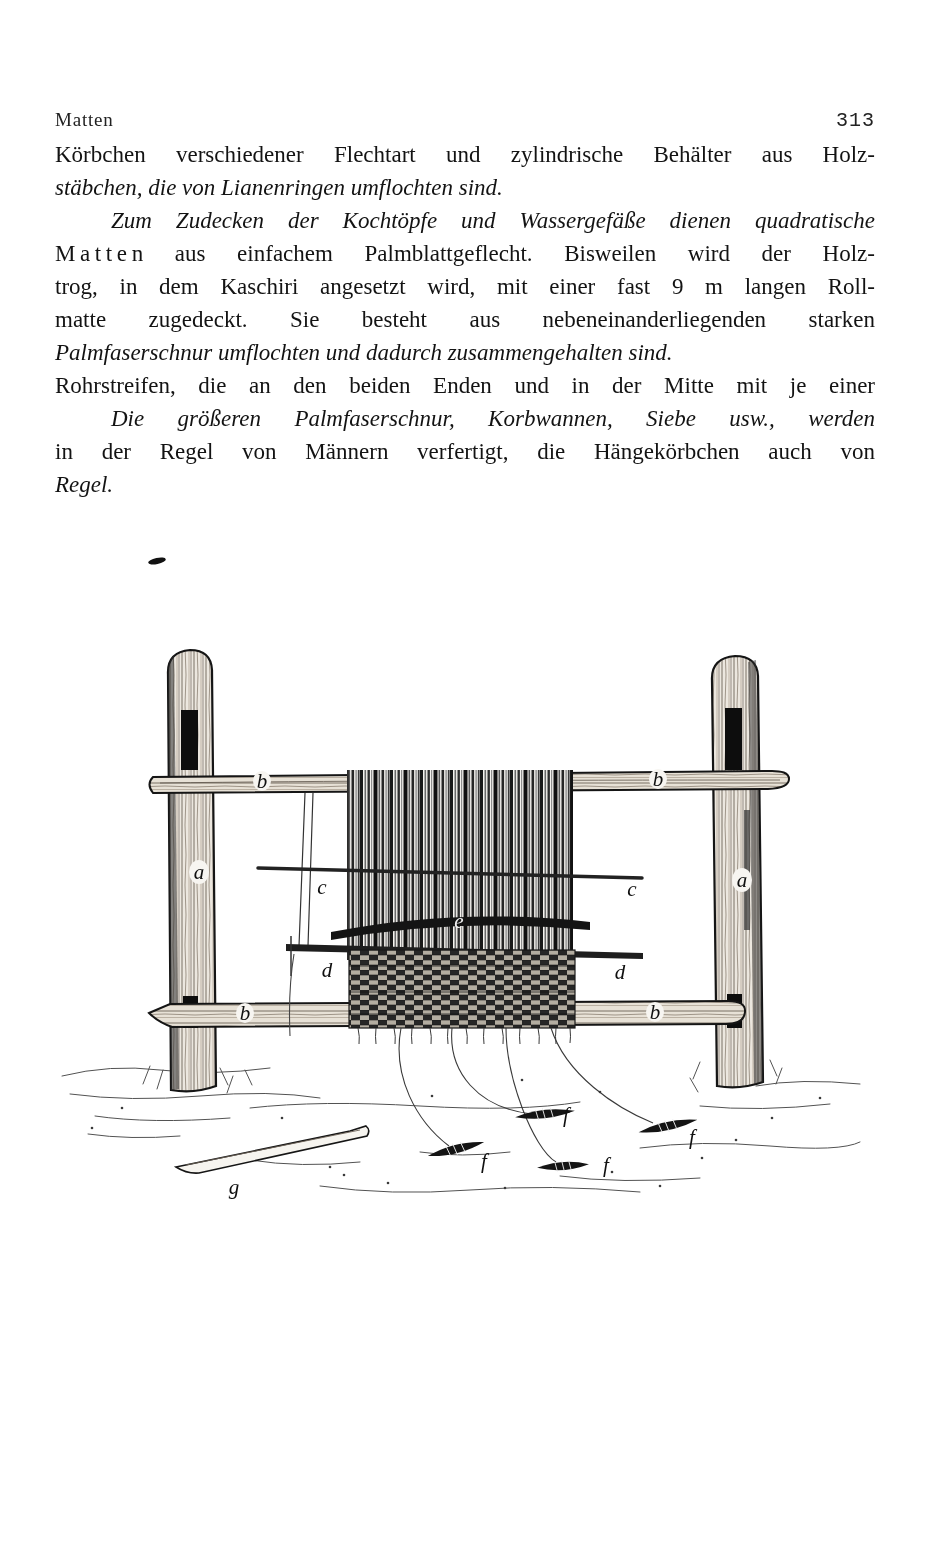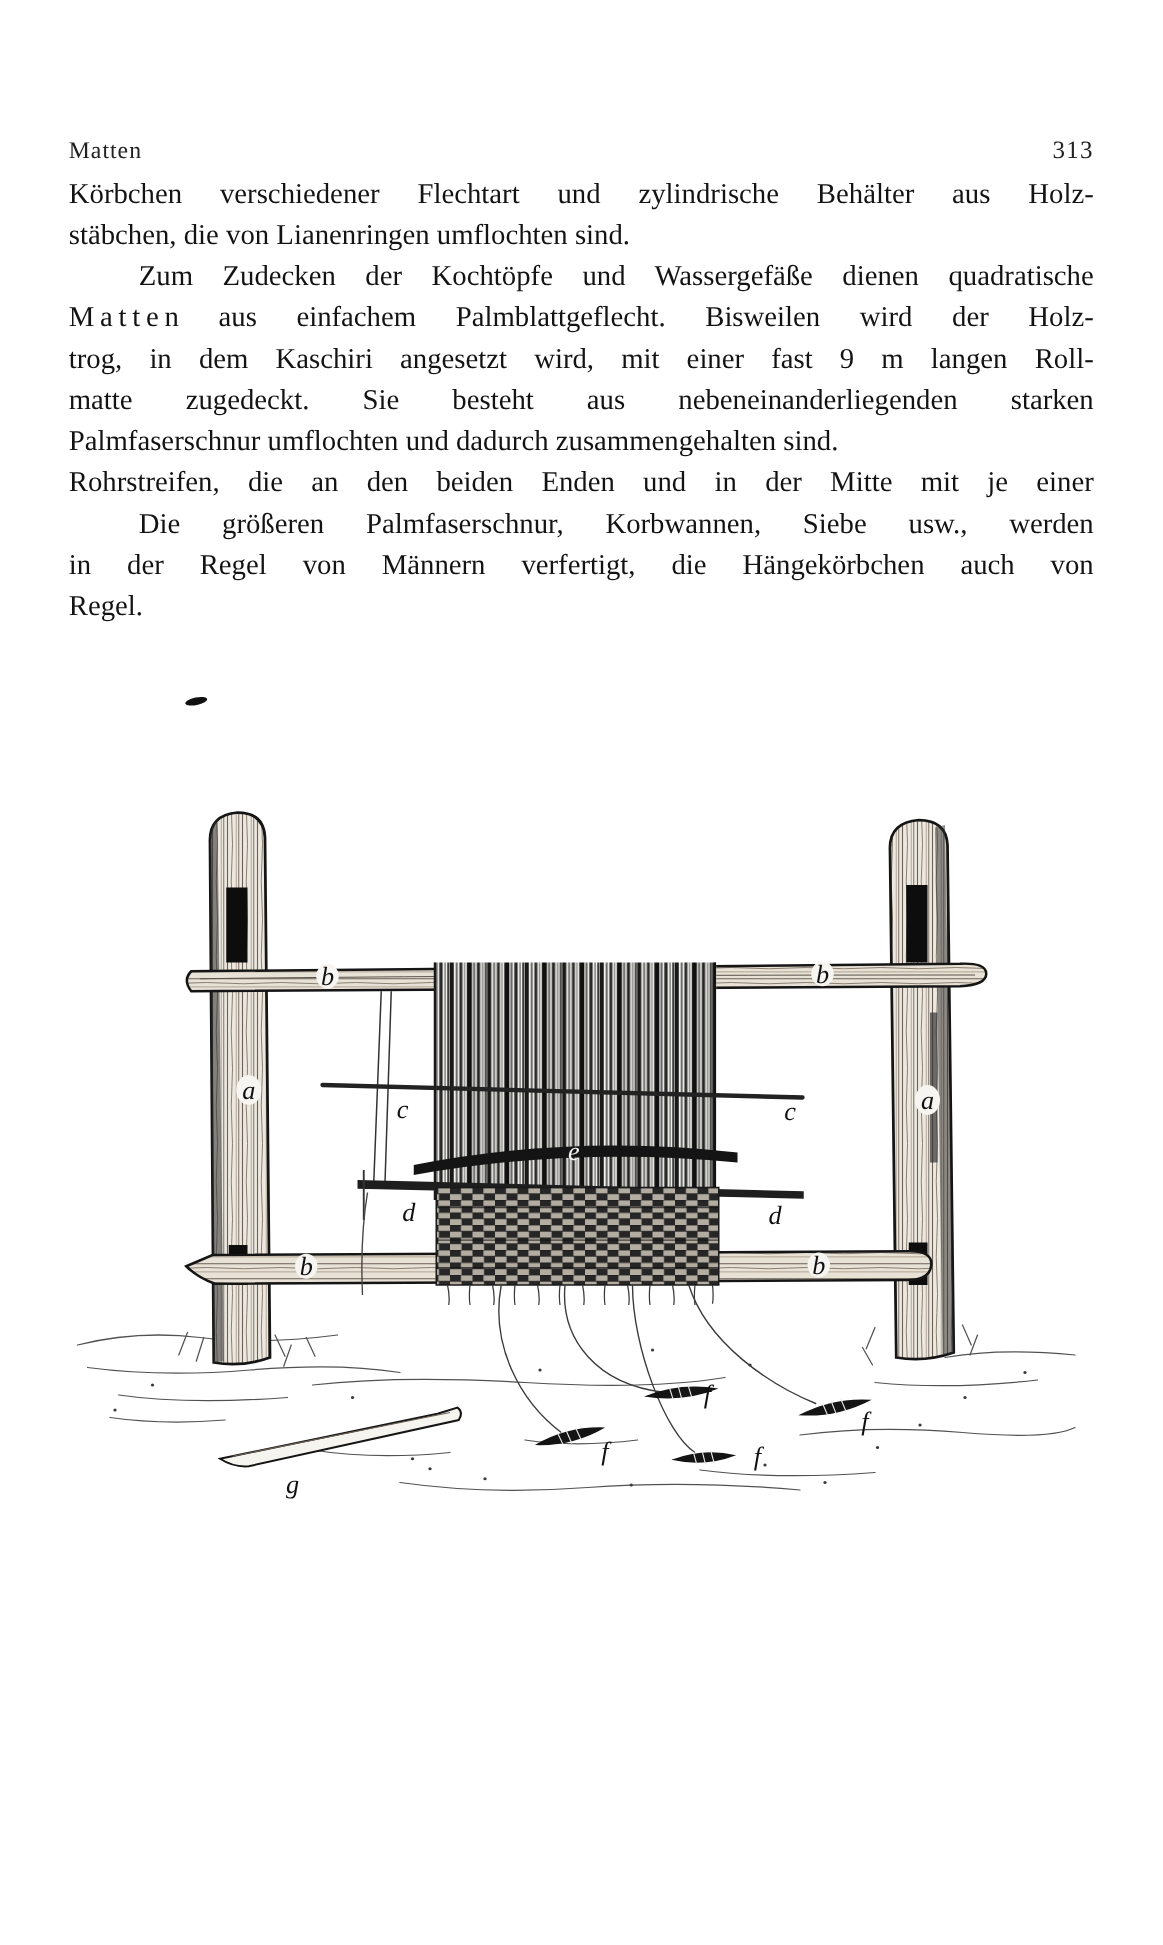--- a/index.html
+++ b/index.html
@@ -11,34 +11,34 @@
     position: relative;
     overflow: hidden;
   }
   .page { position: absolute; inset: 0; }
 
   .running-head {
     position: absolute; left: 55px; top: 88px; width: 820px;
     display: flex; justify-content: space-between; align-items: baseline; margin-top: 21px;
   }
   .running-title { font-size: 19px; letter-spacing: 0.8px; color: #222; }
-  .pagenum { font-size: 20px; letter-spacing: 1px; color: #222; }
+  .pagenum { font-size: 20px; letter-spacing: 1px; color: #222; font-family: Liberation Mono, monospace; }
 
   .body-text {
     position: absolute; left: 55px; top: 138px; width: 820px;
   }
   .ln {
     font-size: 23px;
     line-height: 33px;
     text-align: justify;
     text-align-last: justify;
     white-space: normal;
   }
-  .ln-last { text-align-last: left; }
-  .indent { text-indent: 56px; }
+  .ln-last { text-align-last: left; font-style: italic; }
+  .indent { text-indent: 56px; font-style: italic; }
 
   .figure-wrap { position: absolute; left: 0; top: 540px; width: 930px; height: 720px; }
   svg text { user-select: none; }
 </style>
 </head>
 <body>
 
 <div class="page">
 
   <div class="running-head">

